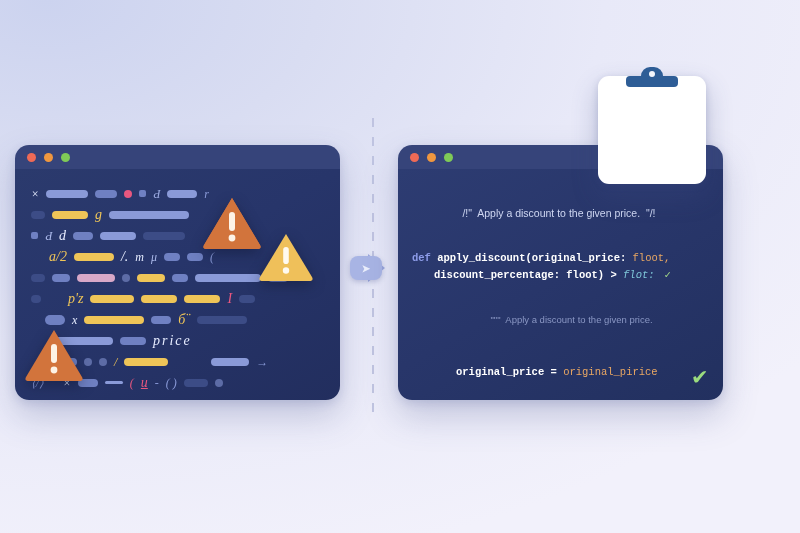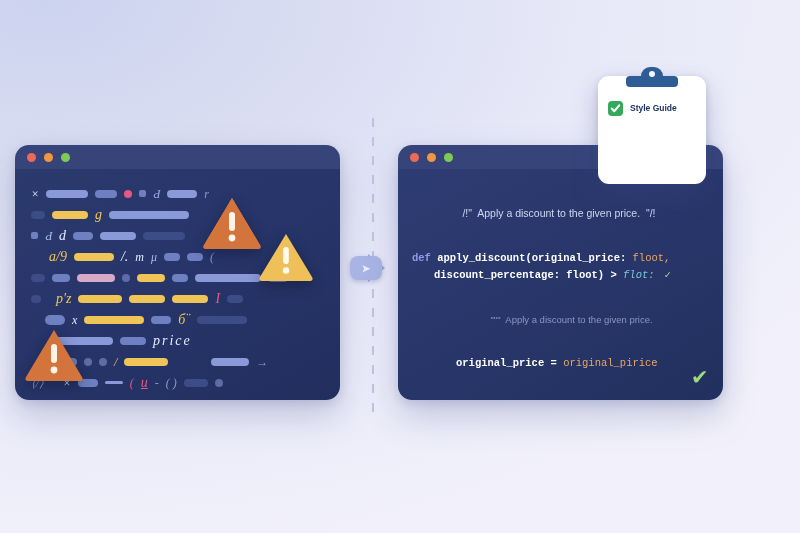--- a/index.html
+++ b/index.html
@@ -277,21 +277,21 @@
       <div class="mline">
         <span class="sq"></span>
         <span class="gl" style="color:#aab8ea">Ԁ</span>
         <span class="gl wht big">d</span>
         <span class="blob b-blue2" style="width:20px"></span>
         <span class="blob b-blue" style="width:36px"></span>
         <span class="blob b-dk" style="width:42px"></span>
       </div>
 
       <div class="mline" style="padding-left:18px">
-        <span class="gl yel big">a/9</span>
+        <span class="gl yel big">a/2</span>
         <span class="blob b-yel" style="width:40px"></span>
         <span class="gl wht big">/.</span>
         <span class="gl wht">m</span>
         <span class="gl" style="color:#aab8ea">μ</span>
         <span class="blob b-blue2" style="width:16px"></span>
         <span class="blob b-blue2" style="width:16px"></span>
         <span class="gl" style="color:#8a9ad8">(</span>
       </div>
 
       <div class="mline">
@@ -300,21 +300,21 @@
         <span class="blob b-pink" style="width:38px"></span>
         <span class="dotb d-gray"></span>
         <span class="blob b-yel" style="width:28px"></span>
         <span class="blob b-blue2" style="width:16px"></span>
         <span class="blob b-blue" style="width:66px"></span>
         <span class="blob b-blue2" style="width:20px"></span>
       </div>
 
       <div class="mline">
         <span class="blob b-dk" style="width:10px"></span>
-        <span class="gl yel big" style="margin-left:8px">p'z</span>
+        <span class="gl yel big" style="margin-left:20px">p'z</span>
         <span class="blob b-yel" style="width:44px"></span>
         <span class="blob b-yel" style="width:36px"></span>
         <span class="blob b-yel" style="width:36px"></span>
         <span class="gl pnk big">Ӏ</span>
         <span class="blob b-dk" style="width:16px"></span>
       </div>
 
       <div class="mline" style="padding-left:14px">
         <span class="blob b-blue2" style="width:20px;height:10px"></span>
         <span class="gl wht">x</span>
@@ -400,41 +400,33 @@
       </div>
 
       <div class="code-line"><span class="c-kw">def</span><span class="c-punc"> </span><span class="c-fn">apply_discount(</span><span class="c-var">original_price: </span><span class="c-type">floot,</span></div>
 
       <div class="code-line" style="padding-left:22px"><span class="c-var">discount_percentage: floot) &gt; </span><span class="c-type2">flot:</span><span class="c-ok" style="margin-left:10px">✓</span></div>
 
       <div class="code-line" style="padding-left:28px; margin-top:9px;">
         <span class="c-comment-d">"""  Apply a discount to the given price.</span>
       </div>
 
-      <div class="code-line" style="padding-left:44px; margin-top:8px;"><span class="c-var">original_price = </span><span class="c-type">original_pirice</span></div>
+      <div class="code-line" style="padding-left:44px; margin-top:17px;"><span class="c-var">original_price = </span><span class="c-type">original_pirice</span></div>
 
 
 
       <div id="big-check">✔</div>
 
     </div>
   </div>
 
   <div id="clipboard">
     <div id="clip-top">
       <div class="bar"></div>
       <div class="knob"></div>
       <div class="hole"></div>
     </div>
 
-    <div class="check-row">
-      <span class="cbox">
-        <svg width="11" height="11" viewBox="0 0 11 11">
-            <path d="M1.8 5.6 L4.2 8.2 L9.2 2.4" stroke="#ffffff" stroke-width="2.1" fill="none" stroke-linecap="round" stroke-linejoin="round"></path>
-          </svg>
-      </span>
-      <span class="crow-label">Style Guide</span>
-    </div>
 
 
   </div>
 
 </div>
 
 </body></html>

